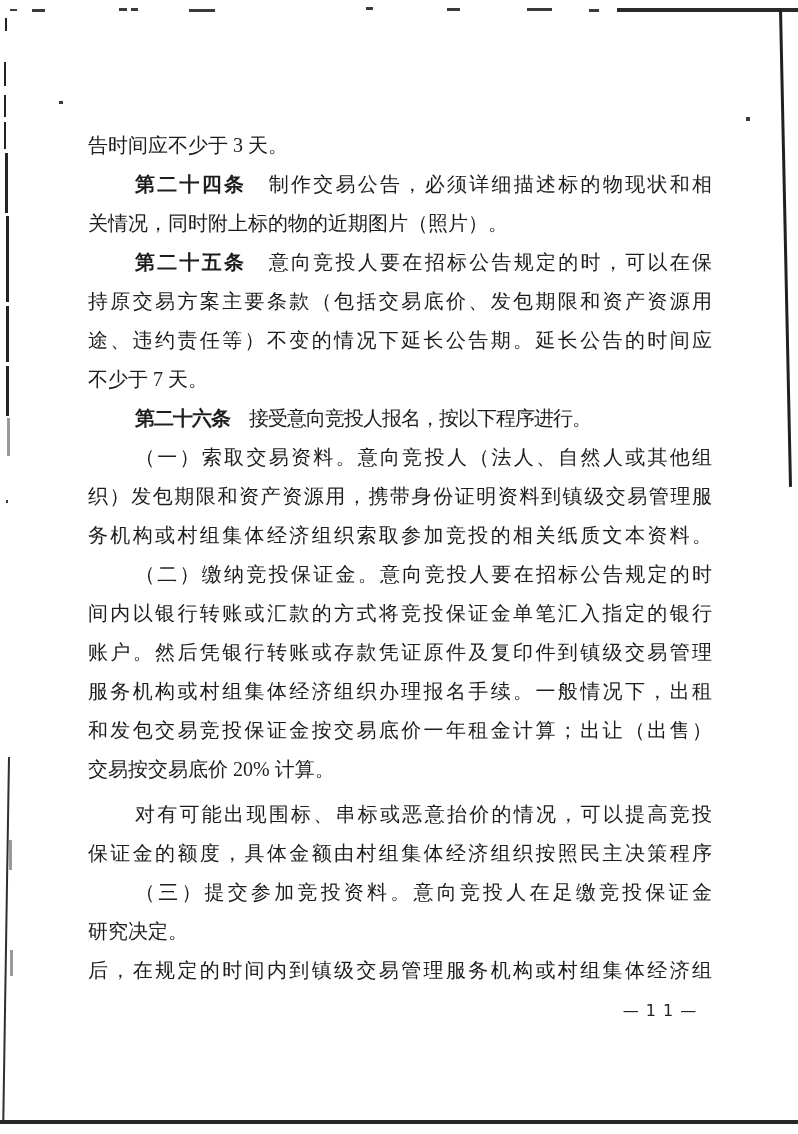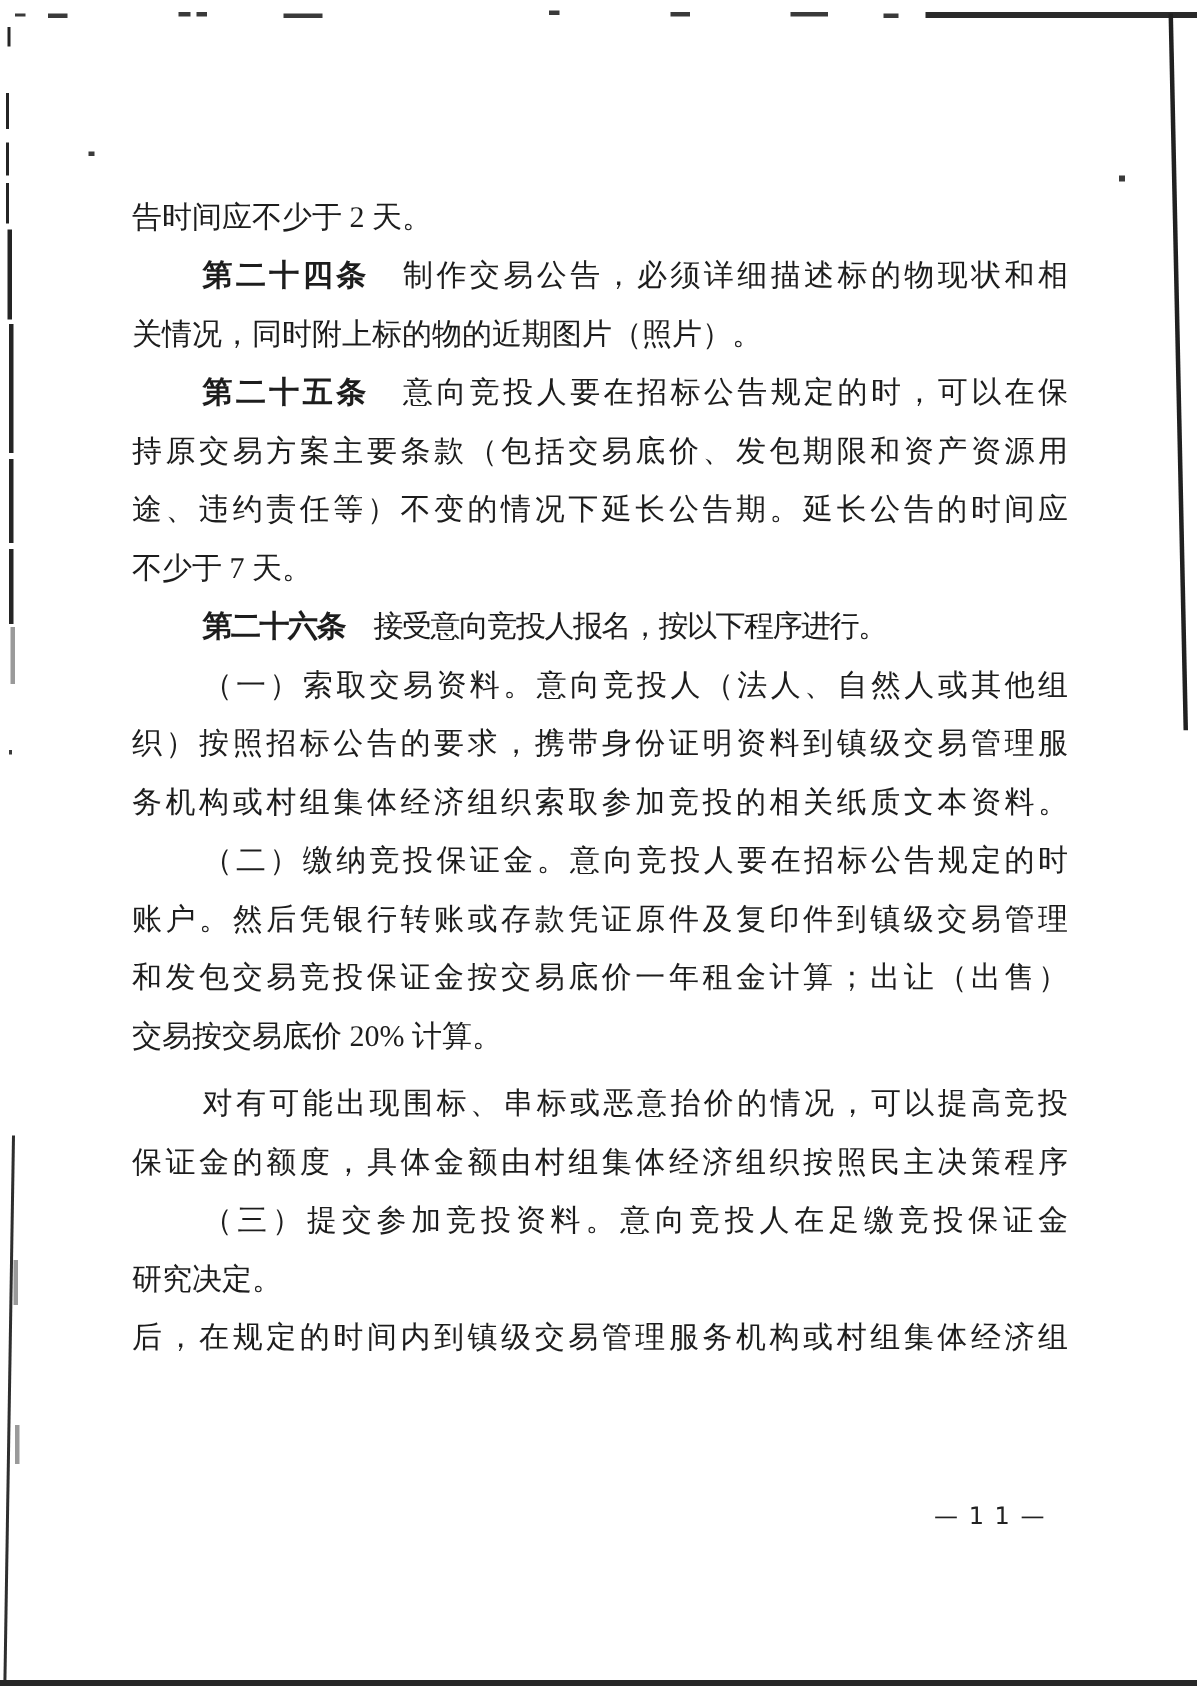--- a/index.html
+++ b/index.html
@@ -55,33 +55,35 @@
   }
   .bottom-edge { left: 0; top: 1120px; width: 798px; height: 4px; background: #272727; }
   .top-solid { left: 617px; top: 8px; width: 181px; height: 4px; background: #2a2a2a; }
 </style>
 </head>
 <body>
 
 <div class="page">
 
   <div class="content">
-    <div class="line"><span>告时间应不少于 2 天。</span></div>
+    <div class="line"><span>告时间应不少于 3 天。</span></div>
     <div class="line ind just"><b>第二十四条</b><span>　制作交易公告，必须详细描述标的物现状和相</span></div>
     <div class="line"><span>关情况，同时附上标的物的近期图片（照片）。</span></div>
     <div class="line ind just"><b>第二十五条</b><span>　意向竞投人要在招标公告规定的时，可以在保</span></div>
     <div class="line just"><span>持原交易方案主要条款（包括交易底价、发包期限和资产资源用</span></div>
     <div class="line just"><span>途、违约责任等）不变的情况下延长公告期。延长公告的时间应</span></div>
     <div class="line"><span>不少于 7 天。</span></div>
     <div class="line ind tight"><b>第二十六条</b><span>　接受意向竞投人报名，按以下程序进行。</span></div>
     <div class="line ind just"><span>（一）索取交易资料。意向竞投人（法人、自然人或其他组</span></div>
-    <div class="line just"><span>织）按照招标公告的要求，携带身份证明资料到镇级交易管理服</span></div>
+    <div class="line just"><span>织）发包期限和资产资源用，携带身份证明资料到镇级交易管理服</span></div>
     <div class="line just"><span>务机构或村组集体经济组织索取参加竞投的相关纸质文本资料。</span></div>
     <div class="line ind just"><span>（二）缴纳竞投保证金。意向竞投人要在招标公告规定的时</span></div>
+    <div class="line just"><span>间内以银行转账或汇款的方式将竞投保证金单笔汇入指定的银行</span></div>
     <div class="line just"><span>账户。然后凭银行转账或存款凭证原件及复印件到镇级交易管理</span></div>
+    <div class="line just"><span>服务机构或村组集体经济组织办理报名手续。一般情况下，出租</span></div>
     <div class="line just"><span>和发包交易竞投保证金按交易底价一年租金计算；出让（出售）</span></div>
     <div class="line"><span>交易按交易底价 20% 计算。</span></div>
     <div class="line ind just mt6"><span>对有可能出现围标、串标或恶意抬价的情况，可以提高竞投</span></div>
     <div class="line just"><span>保证金的额度，具体金额由村组集体经济组织按照民主决策程序</span></div>
     <div class="line ind just"><span>（三）提交参加竞投资料。意向竞投人在足缴竞投保证金</span></div>
     <div class="line"><span>研究决定。</span></div>
     <div class="line just"><span>后，在规定的时间内到镇级交易管理服务机构或村组集体经济组</span></div>
   </div>
 
   <div class="pagenum">— 1 1 —</div>

